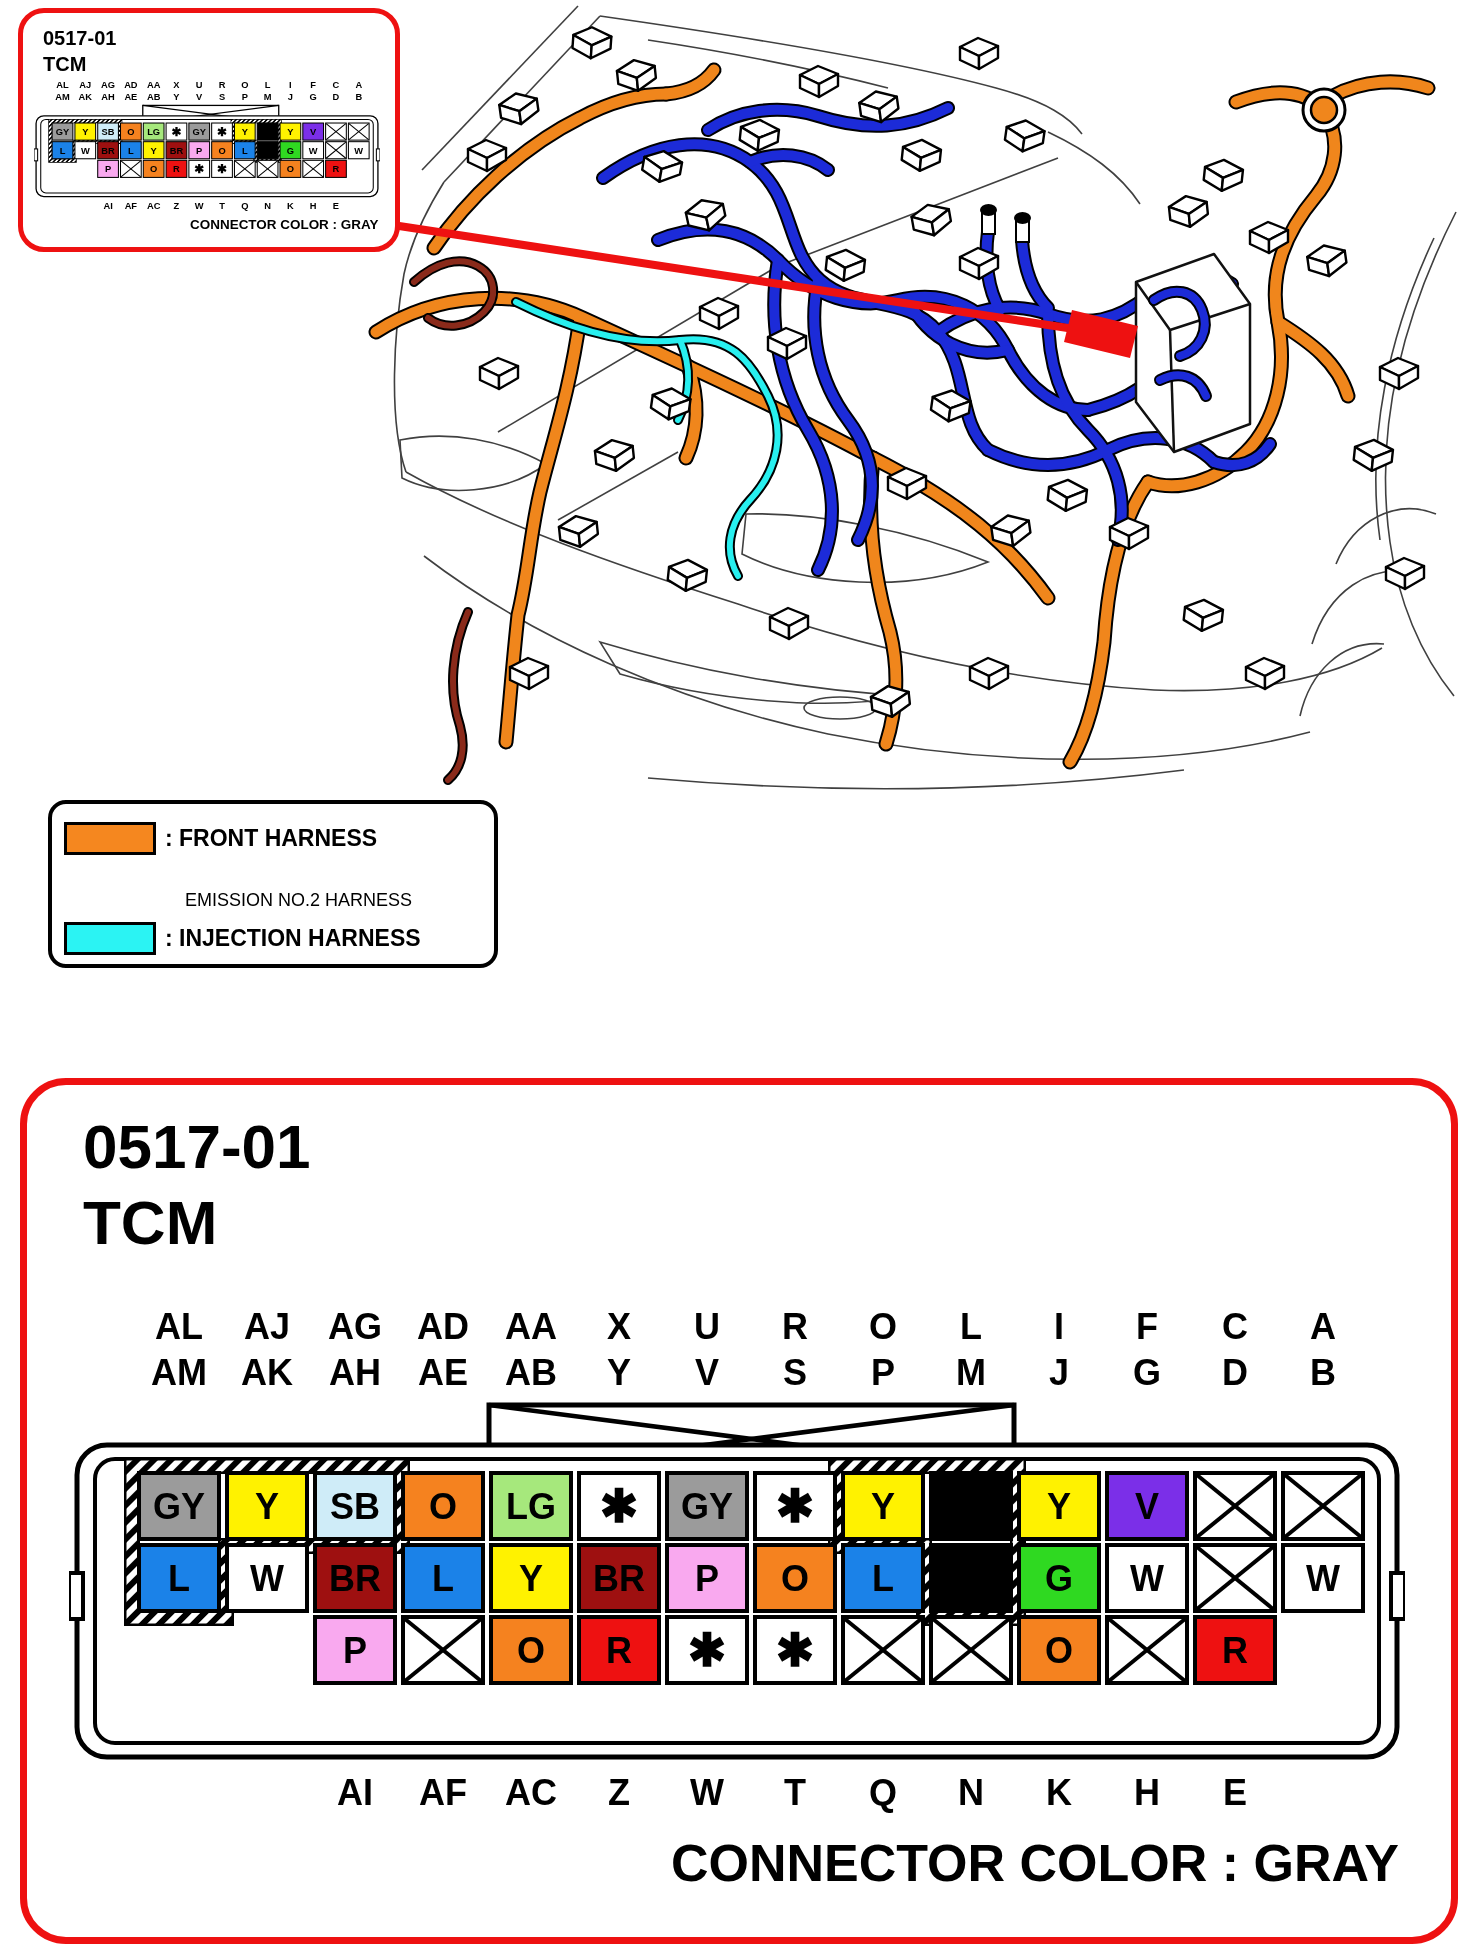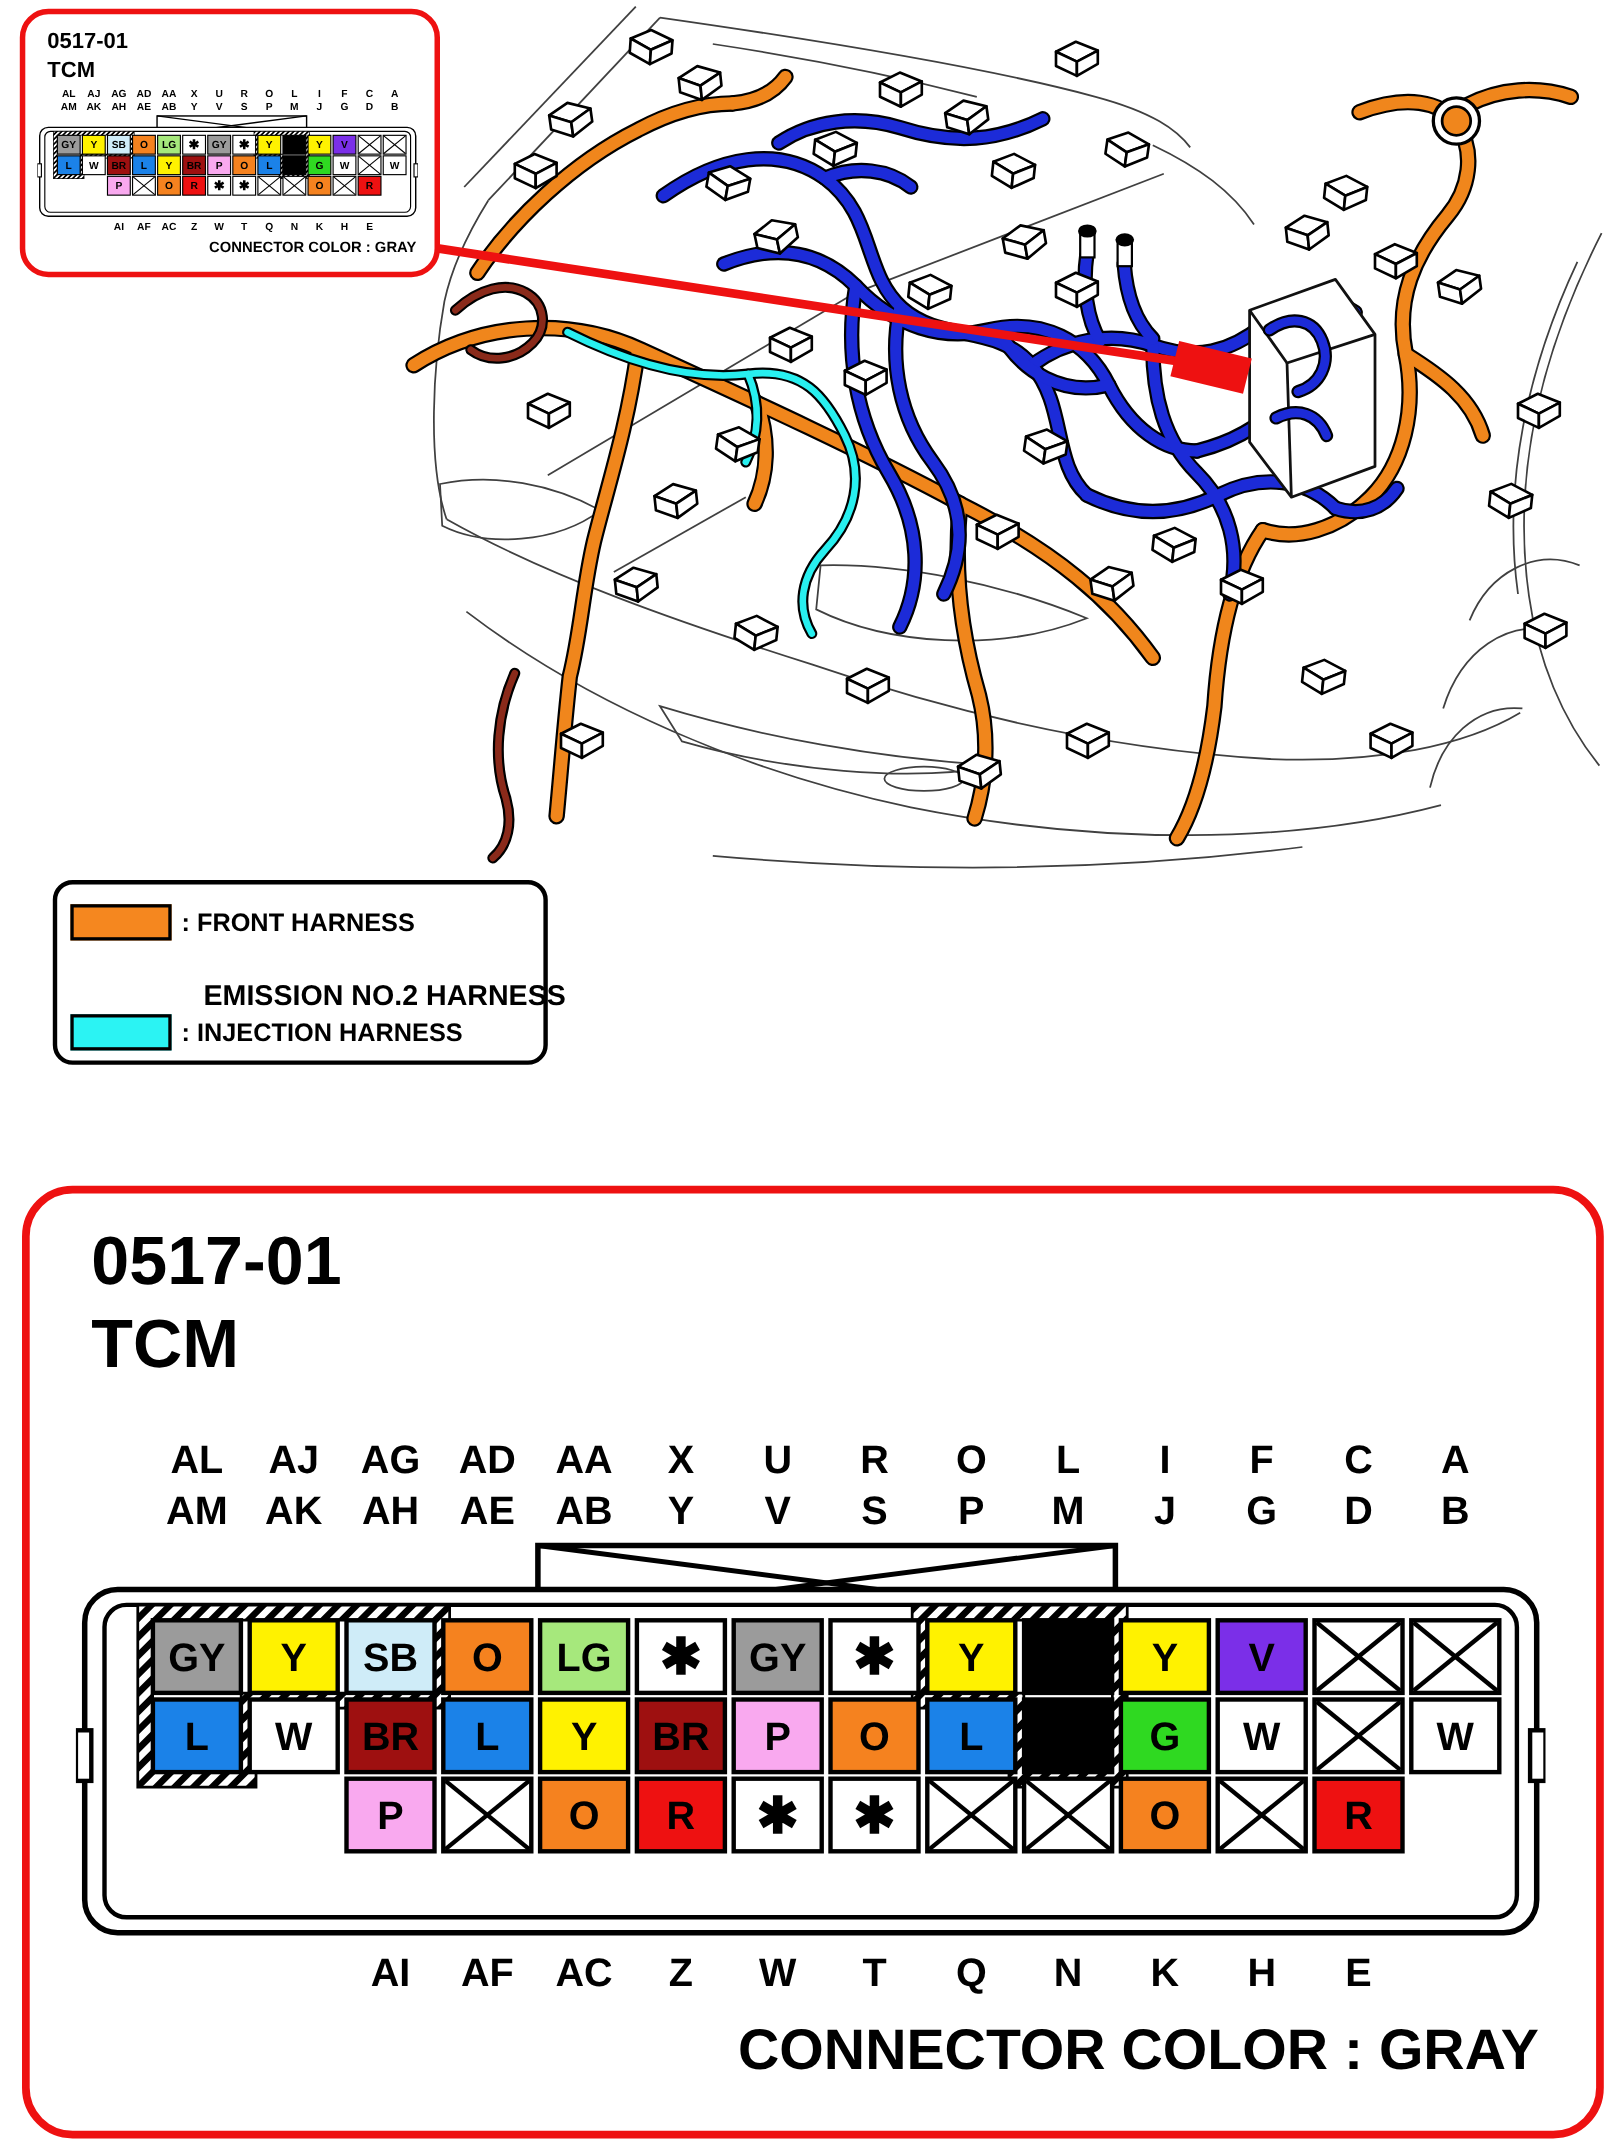--- a/index.html
+++ b/index.html
@@ -21,21 +21,21 @@
   #mini-connector{position:absolute;left:11px;top:66px;width:346px;}
 
   
   .legend{
     position:absolute;left:20px;top:800px;width:442px;height:160px;
     border:4px solid #000;border-radius:18px;background:#fff;z-index:2;margin-left:28px;
   }
   .lg-row{position:absolute;left:12px;display:flex;align-items:center;}
   .lg-swatch{width:86px;height:27px;border:3px solid #000;margin-right:9px;flex:0 0 auto;}
   .lg-label{font-weight:bold;font-size:23px;white-space:nowrap;}
-  .lg-line2{position:absolute;left:133px;font-weight:bold;font-size:26px;white-space:nowrap;}
+  .lg-line2{position:absolute;left:133px;font-weight:normal;font-size:18px;white-space:nowrap;}
 
   
   .big-box{
     position:absolute;left:20px;top:1078px;width:1424px;height:852px;
     border:7px solid #EE1111;border-radius:46px;background:#fff;z-index:2;
   }
   .big-title{position:absolute;left:56px;top:24px;font-weight:bold;font-size:62px;line-height:76px;color:#000;}
   #main-connector{position:absolute;left:42px;top:218px;width:1336px;}
 </style>
 </head>

